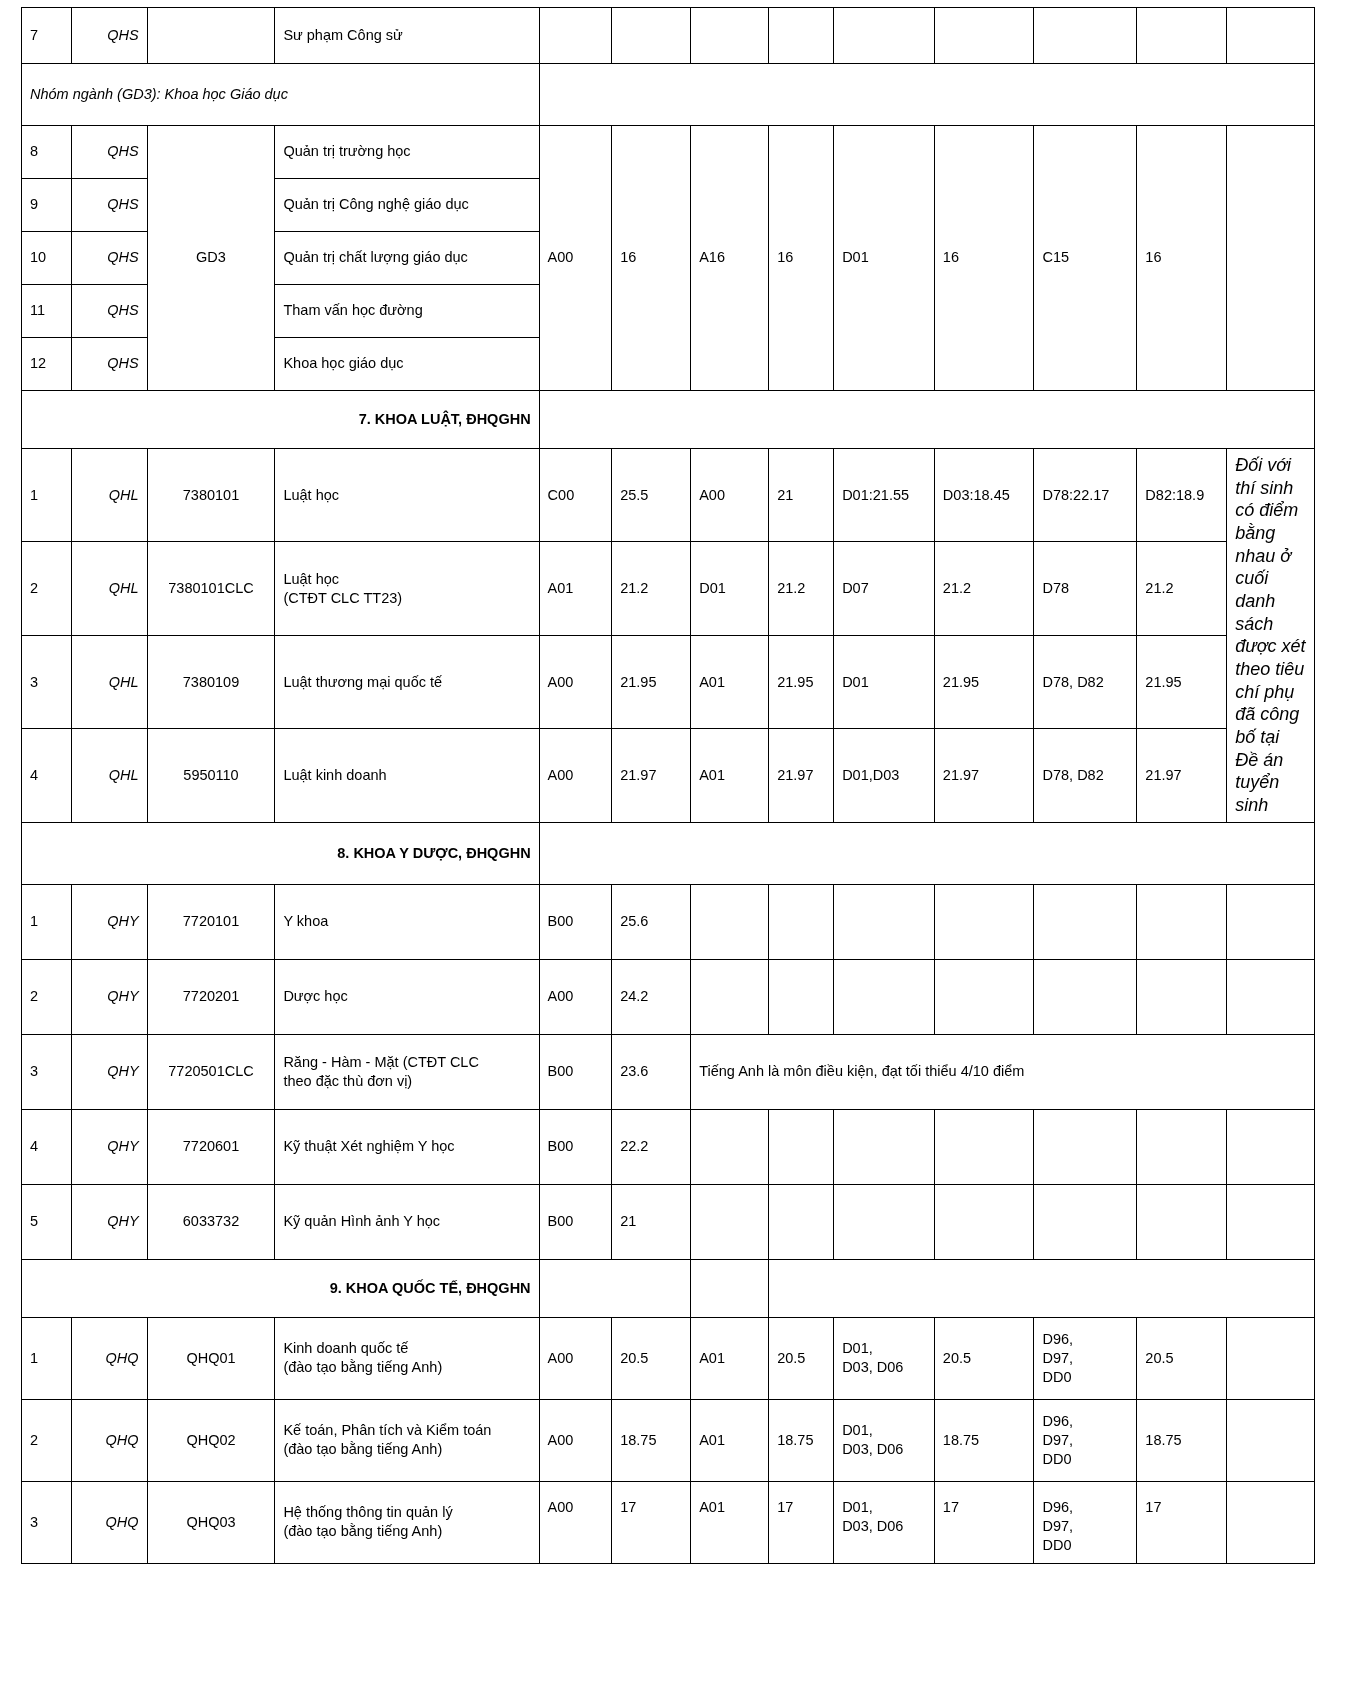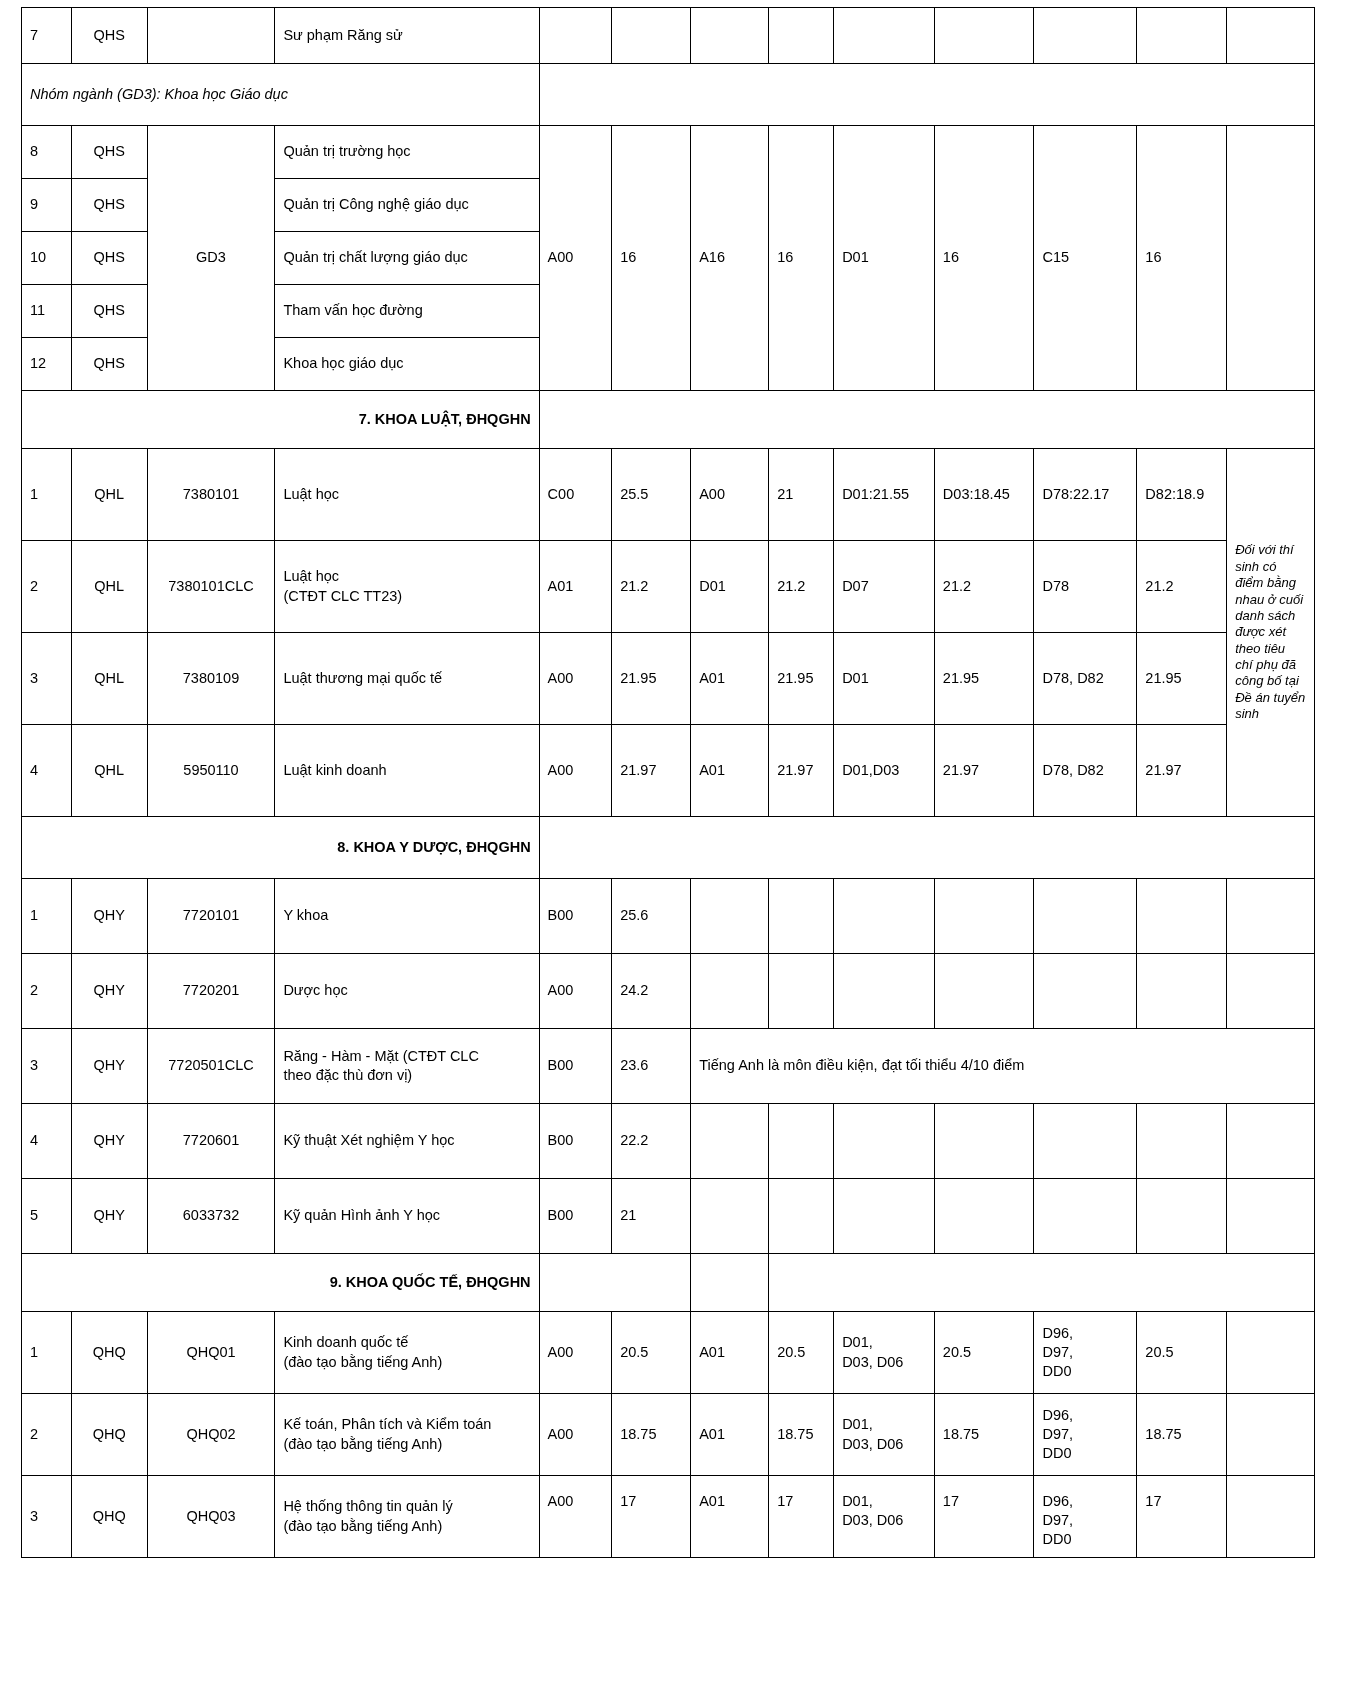--- a/index.html
+++ b/index.html
@@ -35,21 +35,21 @@
     border: 1.3px solid #000000;
     padding: 5px 8px;
     vertical-align: middle;
     word-wrap: break-word;
     overflow-wrap: break-word;
     background: #ffffff;
   }
   
   td.c-num      { text-align: left; vertical-align: bottom; padding-left: 12px; }
   td.c-num-mid  { text-align: left; vertical-align: middle; padding-left: 12px; }
-  td.c-code     { text-align: center; }
+  td.c-code     { text-align: right; font-style: italic; }
   td.c-mjcode   { text-align: center; }
   td.c-name     { text-align: left; }
   td.c-blk      { text-align: left; }
   td.c-score    { text-align: left; }
   td.c-note     { text-align: left; }
 
   td.section {
     font-weight: bold;
     padding: 22px 8px 22px 12px;
     vertical-align: middle;
@@ -57,21 +57,21 @@
   }
   td.grouprow {
     padding: 18px 8px 18px 12px;
     vertical-align: middle;
     font-style: italic;
   }
   td.blank { }
   td.shaded { background: #d4d4d4; }
   td.notecell {
     font-style: italic;
-    font-size: 13px;
+    font-size: 18px;
     line-height: 1.26;
     vertical-align: top;
     padding: 14px 6px 6px 8px;
   }
   td.merge-note {
     text-align: left;
     padding-left: 14px;
     vertical-align: middle;
   }
   td.tall-pad { padding-top: 20px; padding-bottom: 20px; }
@@ -97,21 +97,21 @@
       <col style="width:95px">
       <col style="width:83px">
       <col style="width:81px">
     </colgroup>
     <tbody>
 
       <tr style="height: 56px;">
         <td class="c-num tall-pad">7</td>
         <td class="c-code">QHS</td>
         <td class="c-mjcode"></td>
-        <td class="c-name">Sư phạm Răng sử</td>
+        <td class="c-name">Sư phạm Công sử</td>
         <td class="c-blk"></td>
         <td class="c-score"></td>
         <td class="c-blk"></td>
         <td class="c-score"></td>
         <td class="c-blk"></td>
         <td class="c-score"></td>
         <td class="c-blk"></td>
         <td class="c-score"></td>
         <td class="c-note"></td>
       </tr>

